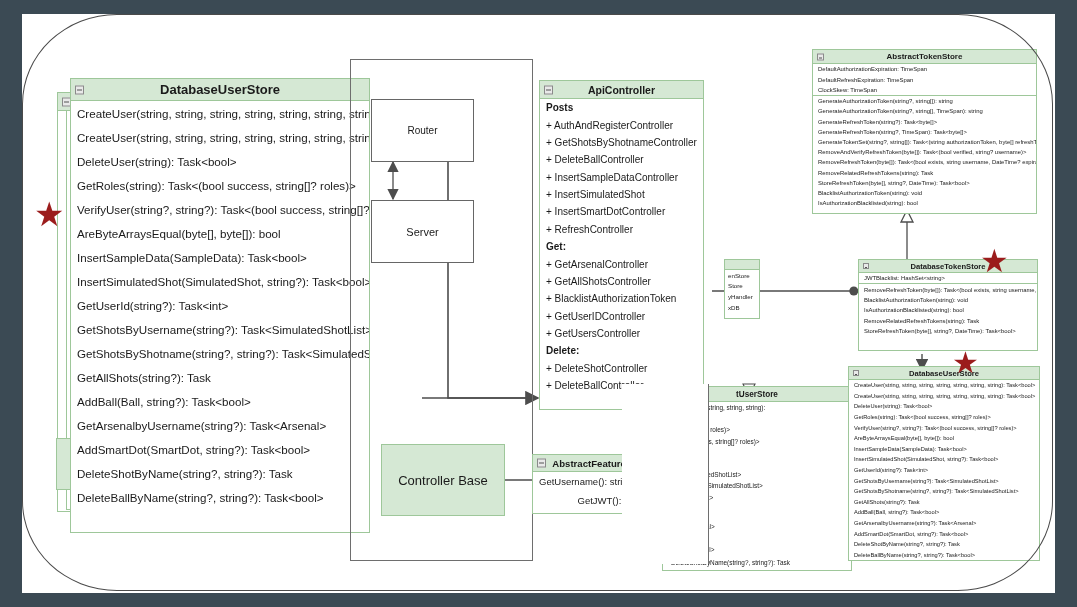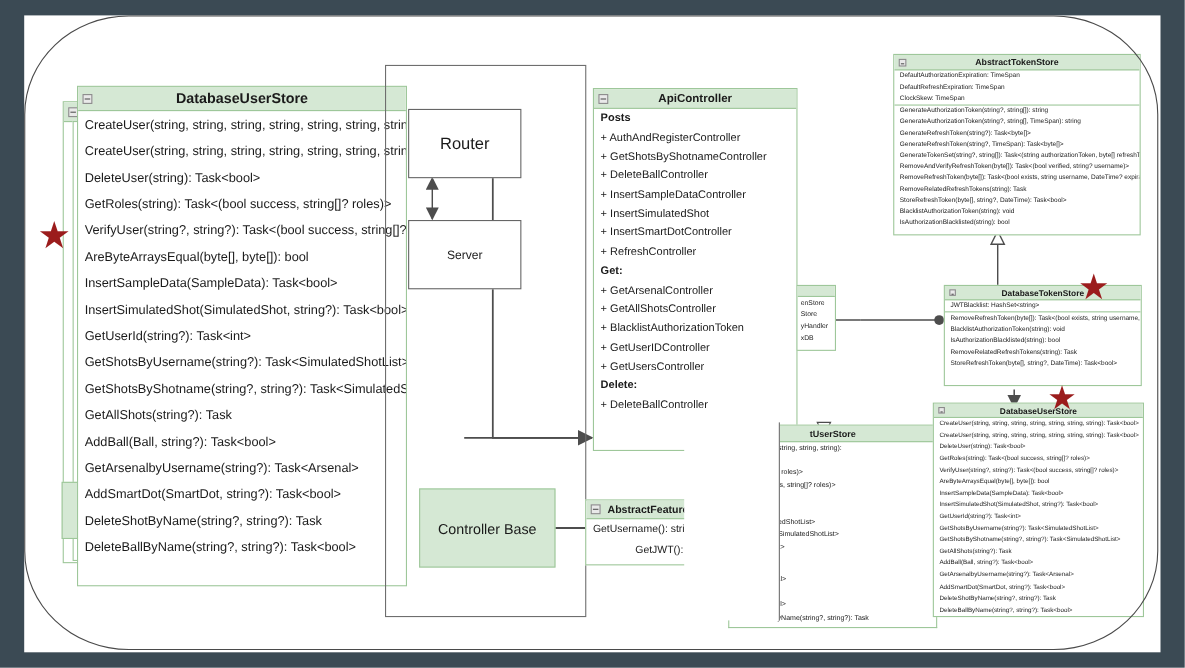--- a/index.html
+++ b/index.html
@@ -152,55 +152,56 @@
         <div class="row" style="padding: 5.5px 0px 5.5px 6px;">GetShotsByShotname(string?, string?): Task&lt;SimulatedShotList&gt;</div>
         <div class="row" style="padding: 5.5px 0px 5.5px 6px;">GetAllShots(string?): Task</div>
         <div class="row" style="padding: 5.5px 0px 5.5px 6px;">AddBall(Ball, string?): Task&lt;bool&gt;</div>
         <div class="row" style="padding: 5.5px 0px 5.5px 6px;">GetArsenalbyUsername(string?): Task&lt;Arsenal&gt;</div>
         <div class="row" style="padding: 5.5px 0px 5.5px 6px;">AddSmartDot(SmartDot, string?): Task&lt;bool&gt;</div>
         <div class="row" style="padding: 5.5px 0px 5.5px 6px;">DeleteShotByName(string?, string?): Task</div>
         <div class="row" style="padding: 5.5px 0px 5.5px 6px;">DeleteBallByName(string?, string?): Task&lt;bool&gt;</div>
       </div>
   </div>
 
-  <div class="plain" style="left:349px;top:85px;width:103px;height:63px;font-size:15px;">
+  <div class="plain" style="left:349px;top:85px;width:103px;height:63px;font-size:10px;">
     <span>Router</span>
   </div>
 
   <div class="plain" style="left:349px;top:186px;width:103px;height:63px;font-size:11px;">
     <span>Server</span>
   </div>
 
   <div class="greenbox" style="left:359px;top:430px;width:124px;height:72px;font-size:13px;">
     <span>Controller Base</span>
   </div>
 
   <div style="position:absolute;left:328px;top:45px;width:183px;height:502px;border:1.3px solid #6e6e6e;background:transparent;box-sizing:border-box;"></div>
 
-  <div class="uml" style="left:517px;top:66px;width:186px;height:330px;">
+  <div class="uml" style="left:517px;top:66px;width:165px;height:330px;">
     <div class="hdr" style="height:18px;line-height:18px;font-size:10.5px;">
       <span class="collapse"></span>
       <span>ApiController</span>
     </div>
     <div class="body" id="api-body" style="font-size:10px;">
         <div class="row sec" style="padding: 3.2px 0px 3.2px 6px;">Posts</div>
         <div class="row" style="padding: 3.2px 0px 3.2px 6px;">+ AuthAndRegisterController</div>
         <div class="row" style="padding: 3.2px 0px 3.2px 6px;">+ GetShotsByShotnameController</div>
         <div class="row" style="padding: 3.2px 0px 3.2px 6px;">+ DeleteBallController</div>
         <div class="row" style="padding: 3.2px 0px 3.2px 6px;">+ InsertSampleDataController</div>
         <div class="row" style="padding: 3.2px 0px 3.2px 6px;">+ InsertSimulatedShot</div>
         <div class="row" style="padding: 3.2px 0px 3.2px 6px;">+ InsertSmartDotController</div>
         <div class="row" style="padding: 3.2px 0px 3.2px 6px;">+ RefreshController</div>
         <div class="row sec" style="padding: 3.2px 0px 3.2px 6px;">Get:</div>
         <div class="row" style="padding: 3.2px 0px 3.2px 6px;">+ GetArsenalController</div>
         <div class="row" style="padding: 3.2px 0px 3.2px 6px;">+ GetAllShotsController</div>
         <div class="row" style="padding: 3.2px 0px 3.2px 6px;">+ BlacklistAuthorizationToken</div>
         <div class="row" style="padding: 3.2px 0px 3.2px 6px;">+ GetUserIDController</div>
         <div class="row" style="padding: 3.2px 0px 3.2px 6px;">+ GetUsersController</div>
         <div class="row sec" style="padding: 3.2px 0px 3.2px 6px;">Delete:</div>
+        <div class="row" style="padding: 3.2px 0px 3.2px 6px;">+ DeleteShotController</div>
         <div class="row" style="padding: 3.2px 0px 3.2px 6px;">+ DeleteBallController</div>
       </div>
   </div>
 
   <div class="uml" style="left:510px;top:440px;width:160px;height:60px;">
     <div class="hdr" style="height:17px;line-height:17px;font-size:9.6px;">
       <span class="collapse"></span>
       <span>AbstractFeatureController</span>
     </div>
     <div class="body" id="afc-body" style="font-size:9.5px;">

